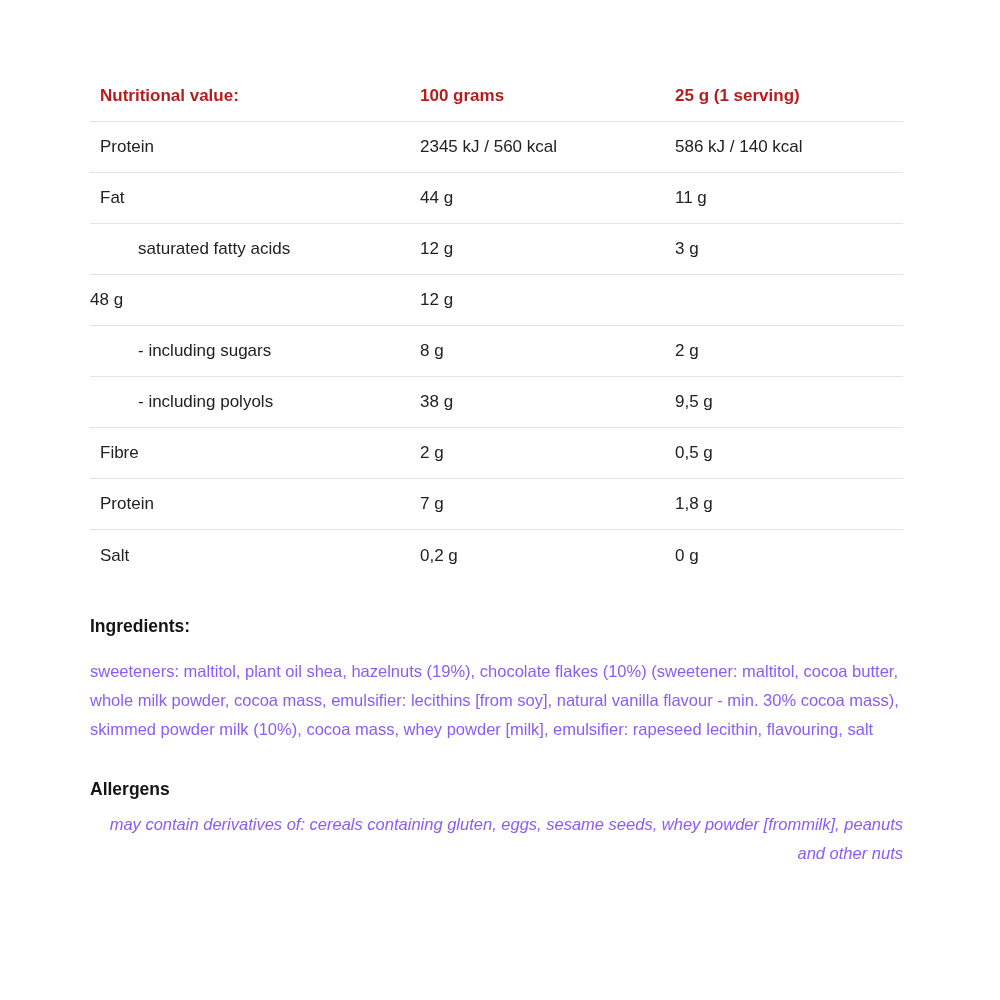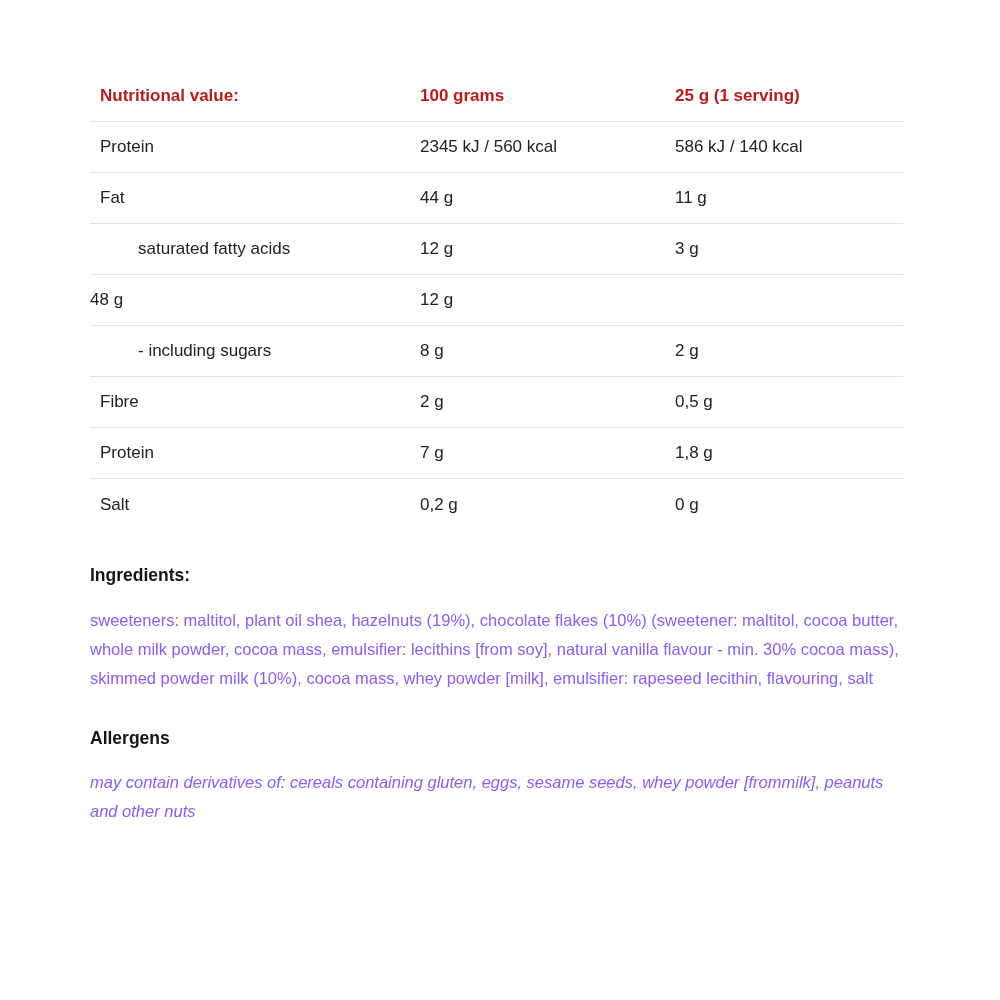--- a/index.html
+++ b/index.html
@@ -38,22 +38,23 @@
   }
   .section-heading.allergens { }
   .section-text {
     margin-top: 18px;
     font-size: 16.5px;
     line-height: 29px;
     color: #8b5cf6;
     max-width: 813px;
   }
   .section-text.italic {
-    margin-top: 17px;
+    margin-top: 8px;
     font-style: italic;
+    text-align: right;
   }
 </style>
 </head>
 <body>
 
 <div class="page">
 
   <div class="ntable">
 
     <div class="trow thead">
@@ -84,20 +85,25 @@
       <div>48 g</div>
       <div>12 g</div>
     </div>
 
     <div class="trow indent">
       <div class="cell-label">- including sugars</div>
       <div>8 g</div>
       <div>2 g</div>
     </div>
 
+    <div class="trow indent">
+      <div class="cell-label">- including polyols</div>
+      <div>38 g</div>
+      <div>9,5 g</div>
+    </div>
 
     <div class="trow">
       <div class="cell-label">Fibre</div>
       <div>2 g</div>
       <div>0,5 g</div>
     </div>
 
     <div class="trow">
       <div class="cell-label">Protein</div>
       <div>7 g</div>

